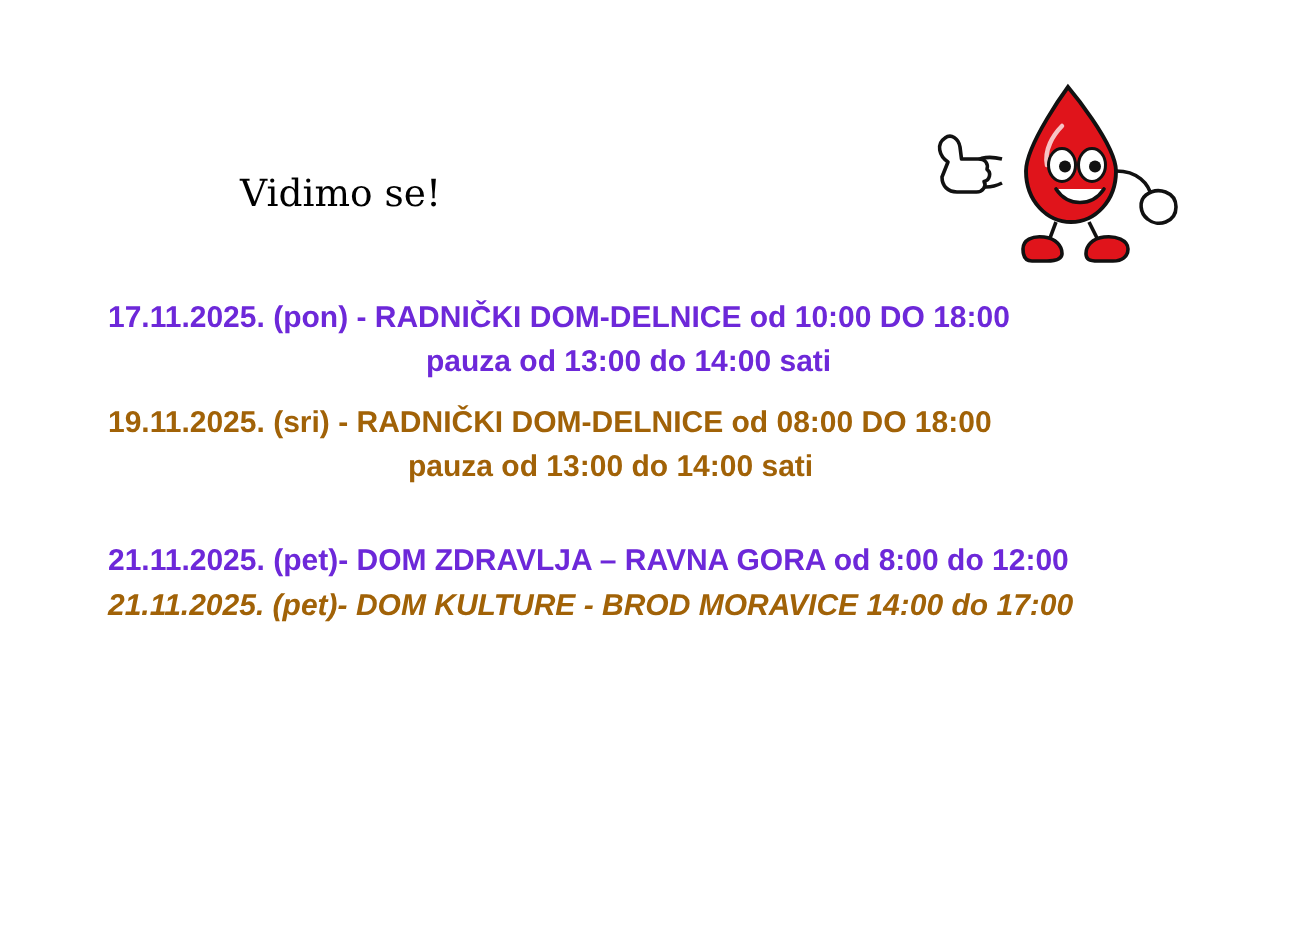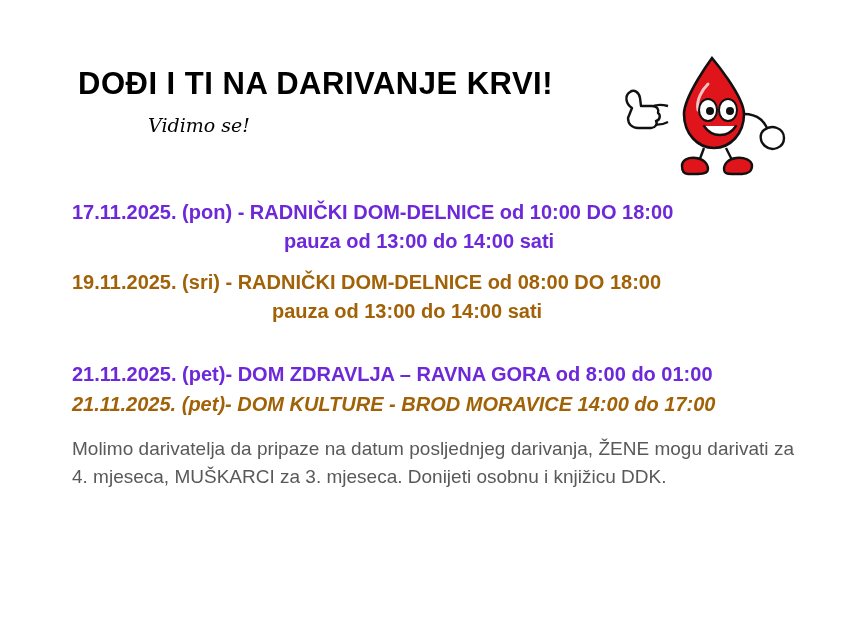--- a/index.html
+++ b/index.html
@@ -33,25 +33,24 @@
     position: absolute;
     left: 78px;
     top: 14px;
     font-size: 31px;
     font-weight: bold;
     letter-spacing: 0.5px;
     white-space: nowrap;
   }
   .subline {
     position: absolute;
-    left: 148px;
+    left: 160px;
     top: 62px;
-    font-size: 19px;
+    font-size: 25px;
     font-family: "DejaVu Serif", serif;
-    font-style: italic;
     white-space: nowrap;
   }
 
   
   .mascot {
     position: absolute;
     left: 612px;
     top: 0px;
     width: 200px;
     height: 140px;
@@ -93,21 +92,20 @@
     color: #595959;
     text-align: justify;
   }
 </style>
 </head>
 <body>
 
 <div class="page">
 
   <div class="header">
-    <div class="headline">DOĐI I TI NA DARIVANJE KRVI!</div>
     <div class="subline">Vidimo se!</div>
 
     <div class="mascot">
       <svg width="200" height="140" viewBox="0 0 200 140" xmlns="http://www.w3.org/2000/svg">
 
         <path d="M56 54 C 40 50, 32 58, 34 66 C 36 74, 48 74, 56 70" fill="none" stroke="#111" stroke-width="2.4"></path>
 
         <g>
           <path d="M20 56 C 14 52, 12 44, 18 40 C 22 37, 27 40, 28 46
                    L 29 54 L 40 54 C 45 54, 47 57, 46 61
@@ -144,19 +142,18 @@
   </div>
 
   <div class="events">
 
     <div class="line black ev-0-main">17.11.2025. (pon) - RADNIČKI DOM-DELNICE od 10:00 DO 18:00</div>
     <div class="line black ev-0-sub">pauza od 13:00 do 14:00 sati</div>
 
     <div class="line red ev-1-main">19.11.2025. (sri) - RADNIČKI DOM-DELNICE od 08:00 DO 18:00</div>
     <div class="line red ev-1-sub">pauza od 13:00 do 14:00 sati</div>
 
-    <div class="line black ev-2-main">21.11.2025. (pet)- DOM ZDRAVLJA – RAVNA GORA od 8:00 do 01:00</div>
+    <div class="line black ev-2-main">21.11.2025. (pet)- DOM ZDRAVLJA – RAVNA GORA od 8:00 do 12:00</div>
     <div class="line red ev-3-main">21.11.2025. (pet)- DOM KULTURE - BROD MORAVICE  14:00 do 17:00</div>
   </div>
 
-  <div class="note">Molimo darivatelja da pripaze na datum posljednjeg darivanja, ŽENE mogu darivati za 4. mjeseca, MUŠKARCI  za 3. mjeseca. Donijeti osobnu i knjižicu DDK.</div>
 
 </div>
 
 </body></html>

